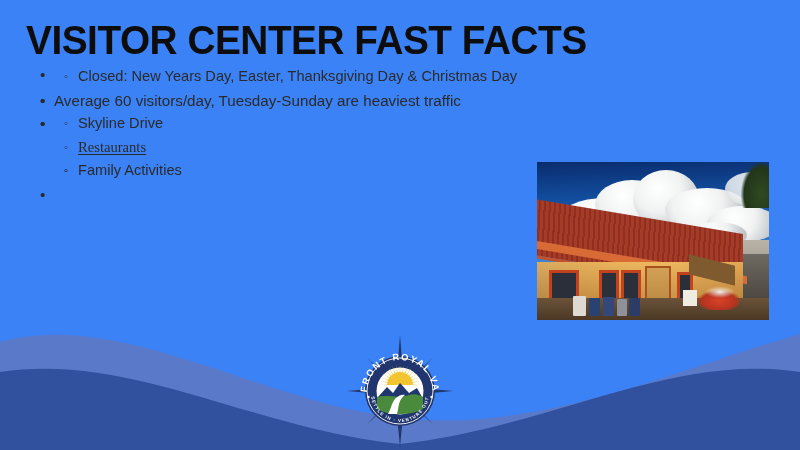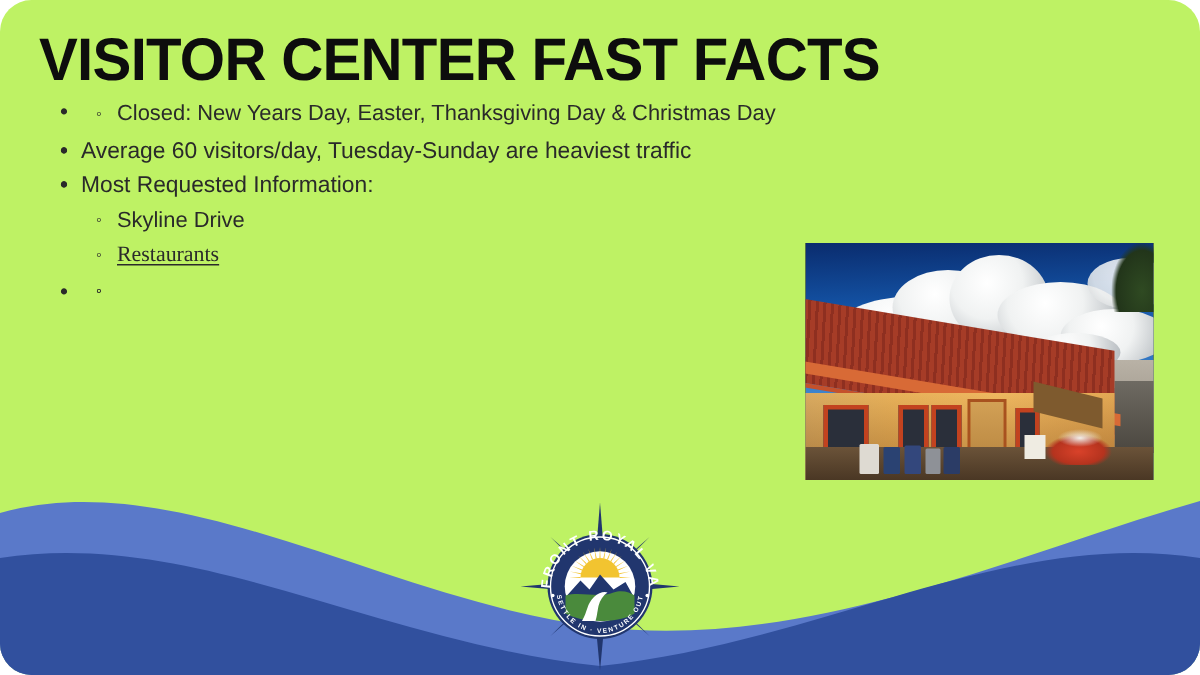--- a/index.html
+++ b/index.html
@@ -237,38 +237,38 @@
     position: absolute;
     left: 347px;
     top: 335px;
     width: 106px;
     height: 112px;
   }
 </style>
 </head>
 <body>
 
-<div id="slide" style="background: #bef264; border-radius: 21px;">
+<div id="slide" style="background: #3b82f6;">
 
   <div class="slide-title" style="color: rgb(13, 13, 13);">VISITOR CENTER FAST FACTS</div>
 
   <ul class="body-list" id="body-list">
       <li class="bullet-l1"><span class="marker">•</span></li>
       <ul class="sub-list">
         <li class="bullet-l2"><span class="marker">◦</span><span>Closed: New Years Day, Easter, Thanksgiving Day &amp; Christmas Day</span></li>
       </ul>
       <li class="bullet-l1"><span class="marker">•</span></li>
       <li class="bullet-l1"><span class="marker">•</span><span>Average 60 visitors/day, Tuesday-Sunday are heaviest traffic</span></li>
       <li class="bullet-l1"><span class="marker">•</span></li>
-      <li class="bullet-l1"><span class="marker">•</span><span>Most Requested Information:</span></li>
+      <li class="bullet-l1"><span class="marker">•</span></li>
       <ul class="sub-list">
         <li class="bullet-l2"><span class="marker">◦</span><span>Skyline Drive</span></li>
         <li class="bullet-l2"><span class="marker">◦</span><span class="link-underline">Restaurants</span></li>
         <li class="bullet-l2"><span class="marker">◦</span></li>
-        <li class="bullet-l2"><span class="marker">◦</span></li>
+        <li class="bullet-l2"><span class="marker">◦</span><span>Family Activities</span></li>
       </ul>
       <li class="bullet-l1"><span class="marker">•</span></li>
     </ul>
 
   <div class="photo-frame">
     <div class="photo-sky"></div>
     <div class="cloud c1"></div>
     <div class="cloud c2"></div>
     <div class="cloud c3"></div>
     <div class="cloud c4"></div>

